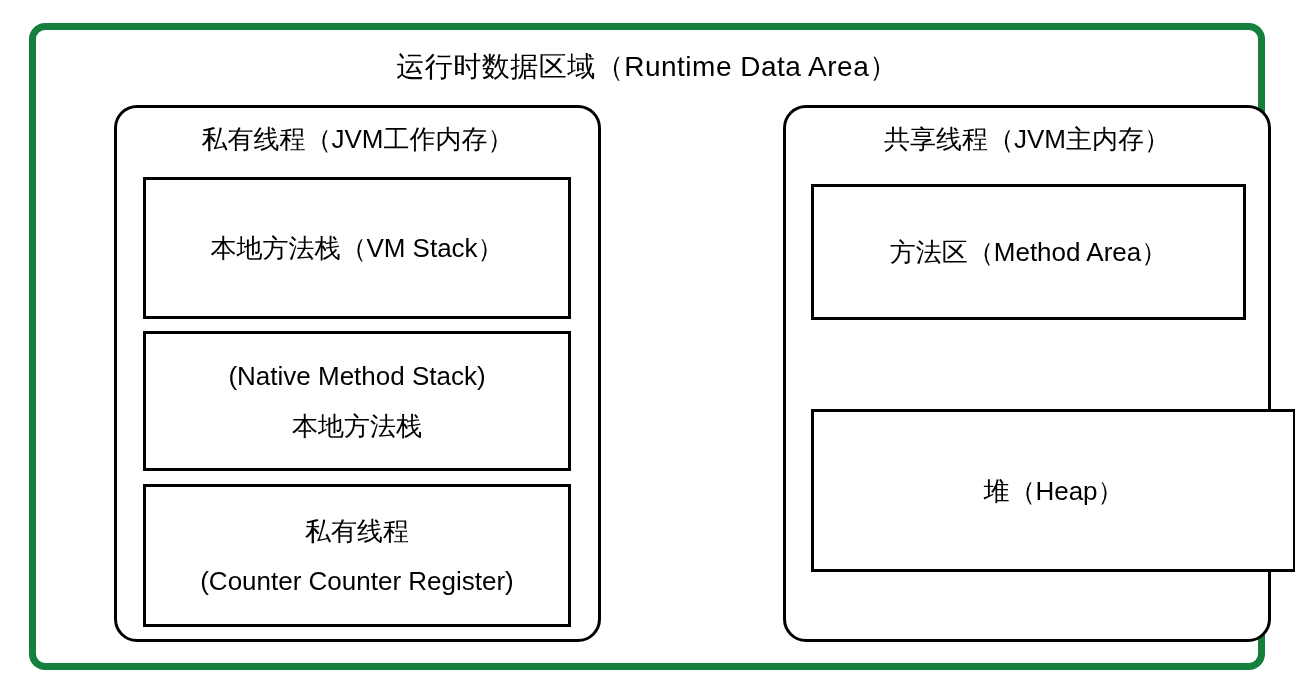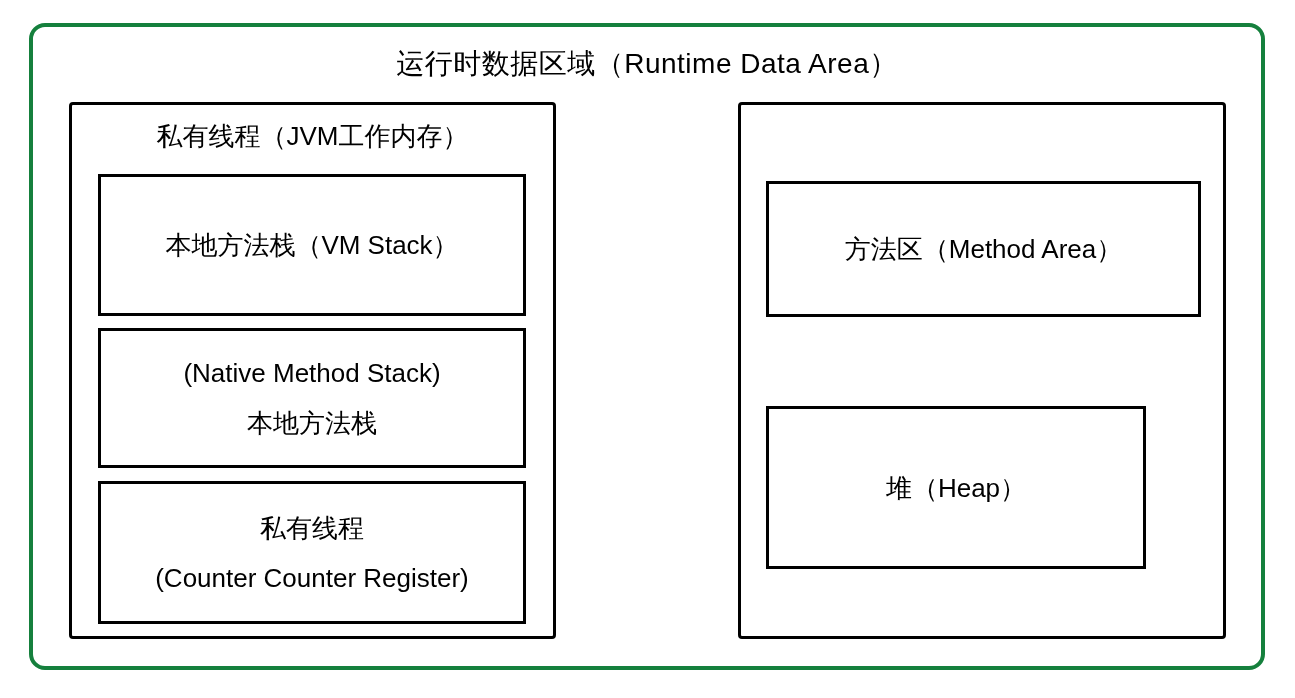--- a/index.html
+++ b/index.html
@@ -16,41 +16,42 @@
     width: 1295px;
     height: 698px;
     background: #ffffff;
   }
   .outer-box {
     position: absolute;
     left: 29px;
     top: 23px;
     width: 1236px;
     height: 647px;
-    border: 4px solid #15803d;
+    border: 7px solid #15803d;
     border-radius: 16px;
     background: #ffffff;
   }
   .main-title {
     position: absolute;
     left: 0;
     top: 18px;
     width: 100%;
     text-align: center;
     font-size: 28px;
     letter-spacing: 0.5px;
     white-space: nowrap;
   }
   .group {
     position: absolute;
     top: 75px;
     height: 537px;
     border: 3px solid #000000;
-    border-radius: 4px;
+    border-radius: 23px;
     background: #ffffff;
+    margin-left: 42px;
   }
   .group-left  { left: 36px;  width: 487px; }
   .group-right { left: 705px; width: 488px; }
   .group-title {
     position: absolute;
     left: 0;
     top: 14px;
     width: 100%;
     text-align: center;
     font-size: 26px;
@@ -71,21 +72,21 @@
     display: block;
     line-height: 50px;
     white-space: nowrap;
   }
   
   .box-vm-stack { left: 26px; top: 69px;  width: 428px; height: 142px; }
   .box-native   { left: 26px; top: 223px; width: 428px; height: 140px; }
   .box-pc       { left: 26px; top: 376px; width: 428px; height: 143px; }
   
   .box-method-area { left: 25px; top: 76px;  width: 435px; height: 136px; }
-  .box-heap        { left: 25px; top: 301px; width: 380px; height: 163px; }
+  .box-heap        { left: 25px; top: 301px; width: 485px; height: 163px; }
 </style>
 </head>
 <body>
 
 <div class="canvas">
   <div class="outer-box">
     <div class="main-title">运行时数据区域（Runtime Data Area）</div>
 
     <div class="group group-left">
       <div class="group-title">私有线程（JVM工作内存）</div>
@@ -99,20 +100,21 @@
         <span class="line">本地方法栈</span>
       </div>
 
       <div class="inner-box box-pc">
         <span class="line">私有线程</span>
         <span class="line">(Counter Counter Register)</span>
       </div>
     </div>
 
     <div class="group group-right">
+      <div class="group-title">共享线程（JVM主内存）</div>
 
       <div class="inner-box box-method-area">
         <span class="line">方法区（Method Area）</span>
       </div>
 
       <div class="inner-box box-heap">
         <span class="line">堆（Heap）</span>
       </div>
     </div>
   </div>

